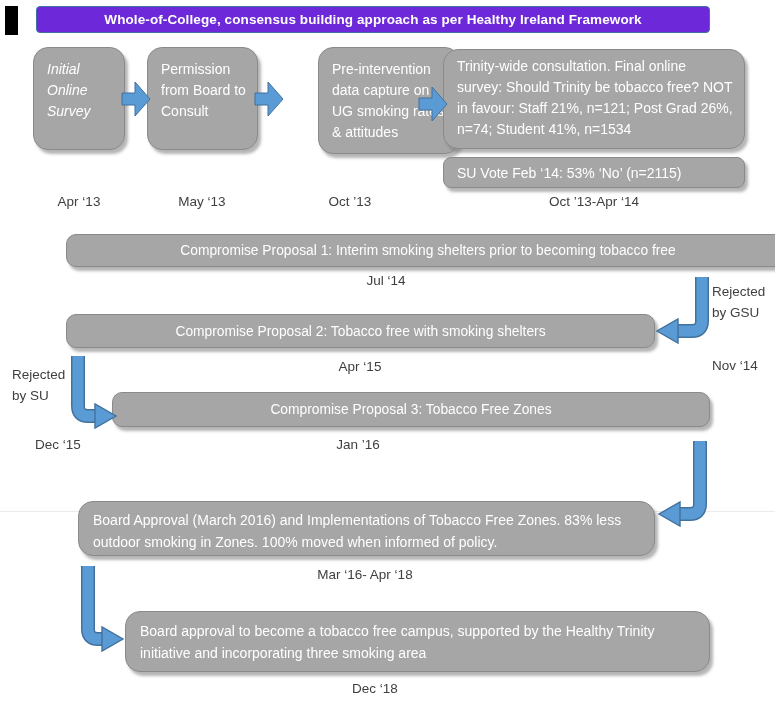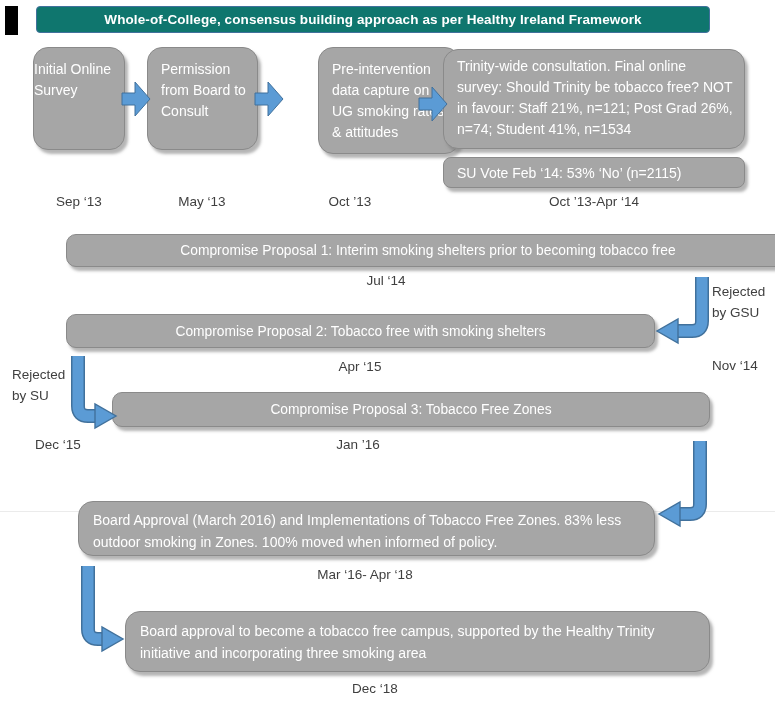--- a/index.html
+++ b/index.html
@@ -4,21 +4,21 @@
 <style>
   html,body { margin:0; padding:0; background:#fff; }
   #canvas {
     position:relative; width:775px; height:711px; overflow:hidden;
     background:#fff; font-family:"Liberation Sans", sans-serif;
     -webkit-font-smoothing:antialiased;
   }
   .abs { position:absolute; box-sizing:border-box; }
 
   .banner {
-    background:#0f766e; border:1px solid #41719C; border-radius:4px;
+    background:#6d28d9; border:1px solid #41719C; border-radius:4px;
     color:#fff; display:flex; align-items:center; justify-content:center;
     font-size:13.5px; font-weight:600; letter-spacing:.1px;
   }
 
   .gbox {
     background:#A6A6A6; border:1px solid #8A8A8A; color:#fff;
     box-shadow:3px 4px 3px rgba(120,120,120,.55);
   }
   .r-lg { border-radius:15px; }
   .r-md { border-radius:10px; }
@@ -51,41 +51,41 @@
 <div id="canvas">
 
   <div class="abs divider" style="left:0; top:511; top:511px; width:775px;"></div>
 
   <div class="abs blackmark" style="left:5px; top:6px; width:13px; height:29px;"></div>
 
   <div class="abs banner" style="left:36px; top:6px; width:674px; height:27px;">
     <span>Whole-of-College, consensus building approach as per Healthy Ireland Framework</span>
   </div>
 
-  <div class="abs gbox r-lg" style="left:33px; top:47px; width:92px; height:103px; padding:11px 6px 0 0;">
+  <div class="abs gbox r-lg" style="left:33px; top:47px; width:92px; height:103px; padding:11px 6px 0 13px;font-style:italic;">
     <div class="step-label">Initial Online Survey</div>
   </div>
 
   <div class="abs gbox r-lg" style="left:147px; top:47px; width:111px; height:103px; padding:11px 8px 0 13px;">
     <div class="step-label">Permission from Board to Consult</div>
   </div>
 
   <div class="abs gbox r-lg" style="left:281px; top:47px; width:142px; height:107px; padding:11px 10px 0 13px;margin-left:37px;">
     <div class="step-label">Pre-intervention data capture on UG smoking rates &amp; attitudes</div>
   </div>
 
   <div class="abs gbox r-lg" style="left:443px; top:49px; width:302px; height:100px; padding:6px 10px 0 13px;">
     <div class="step-label" style="line-height:21px;">Trinity-wide consultation.  Final online survey: Should Trinity be tobacco free?  NOT in favour: Staff 21%, n=121; Post Grad 26%, n=74; Student 41%, n=1534</div>
   </div>
 
   <div class="abs gbox" style="left:443px; top:157px; width:302px; height:31px; border-radius:8px; display:flex; align-items:center; padding-left:13px; font-size:14px;">
     <span>SU Vote Feb ‘14: 53% ‘No’ (n=2115)</span>
   </div>
 
-  <div class="date" style="left:49px;  top:194px; width:60px;">Sep ‘13</div>
+  <div class="date" style="left:49px;  top:194px; width:60px;">Apr ‘13</div>
   <div class="date" style="left:172px; top:194px; width:60px;">May ‘13</div>
   <div class="date" style="left:320px; top:194px; width:60px;">Oct ’13</div>
   <div class="date" style="left:524px; top:194px; width:140px;">Oct ’13-Apr ‘14</div>
 
   <div class="abs gbox r-md bar" style="left:66px; top:234px; width:724px; height:33px;">
     <span>Compromise Proposal 1: Interim smoking shelters prior to becoming tobacco free</span>
   </div>
   <div class="date" style="left:336px; top:273px; width:100px;">Jul ‘14</div>
 
   <div class="reject" style="left:712px; top:281px; width:60px;">Rejected by GSU</div>

